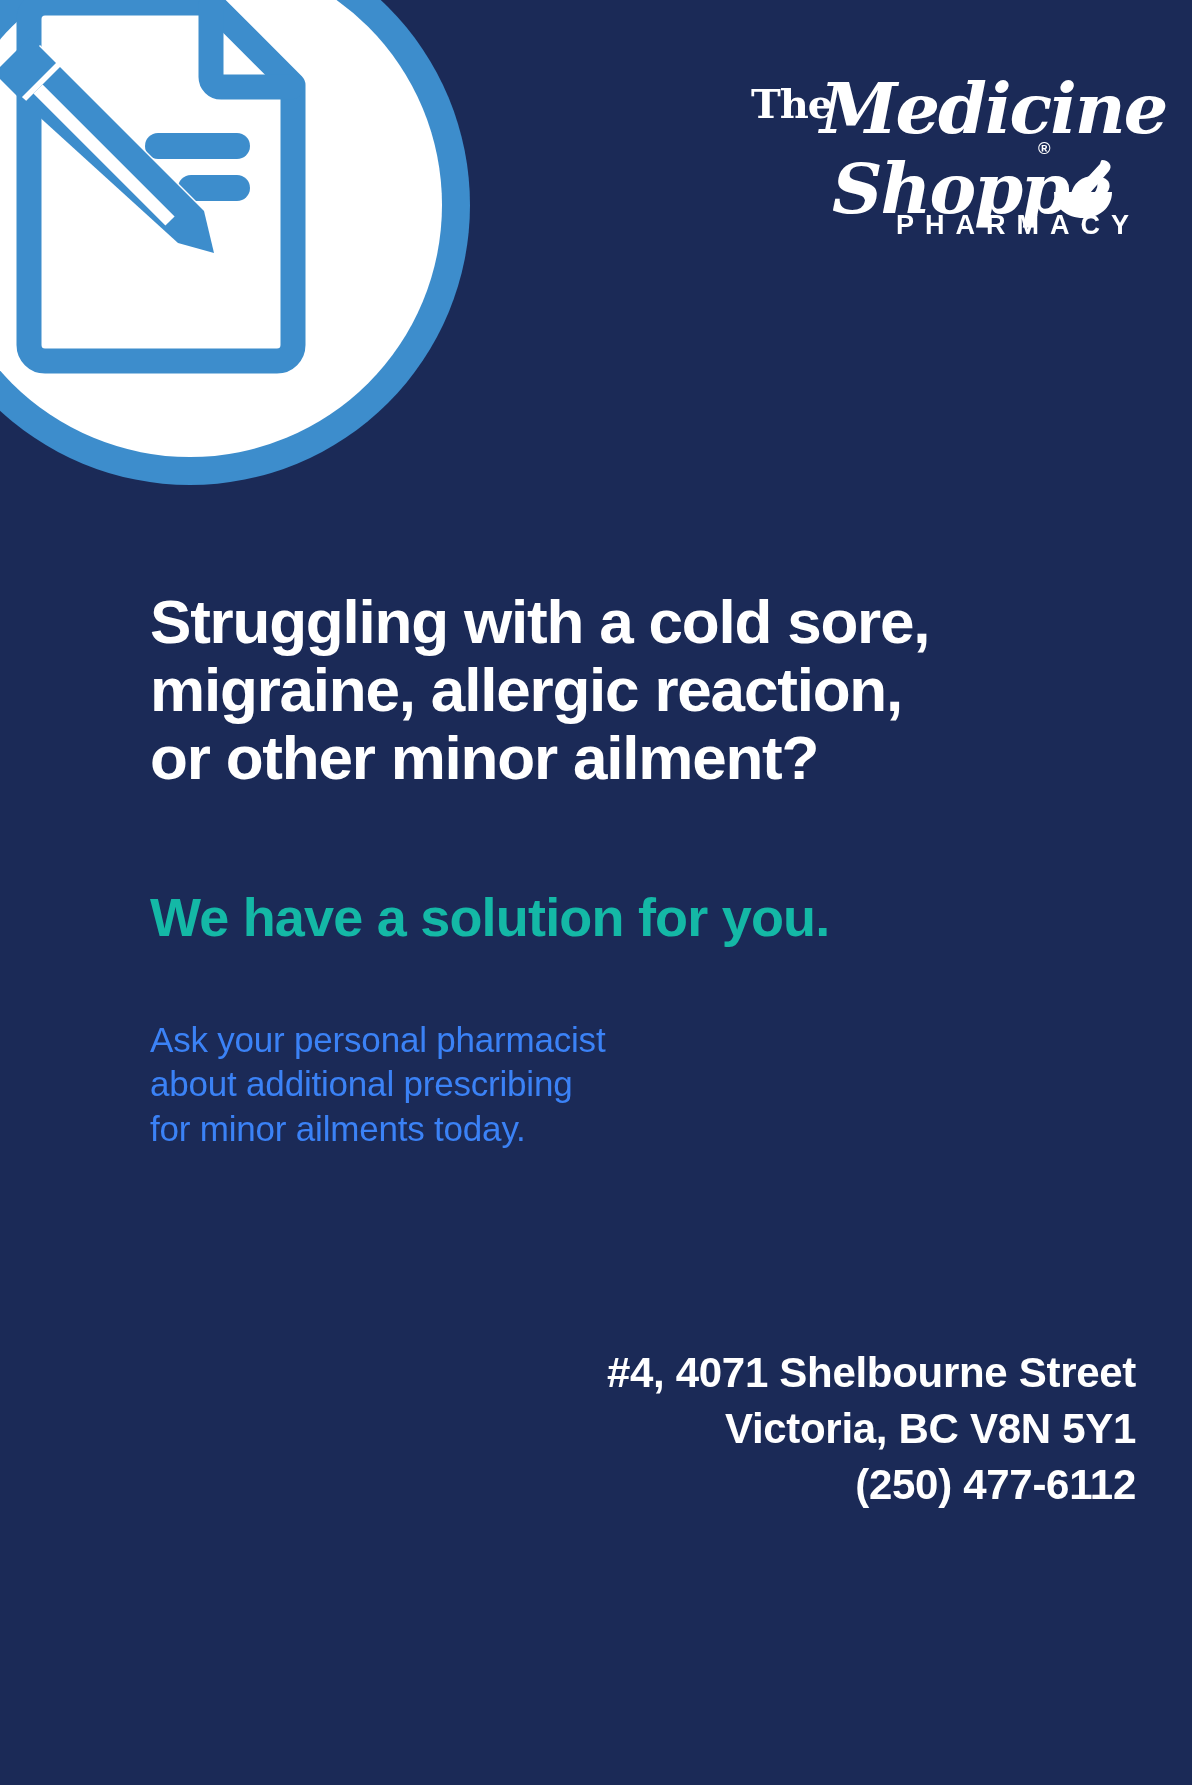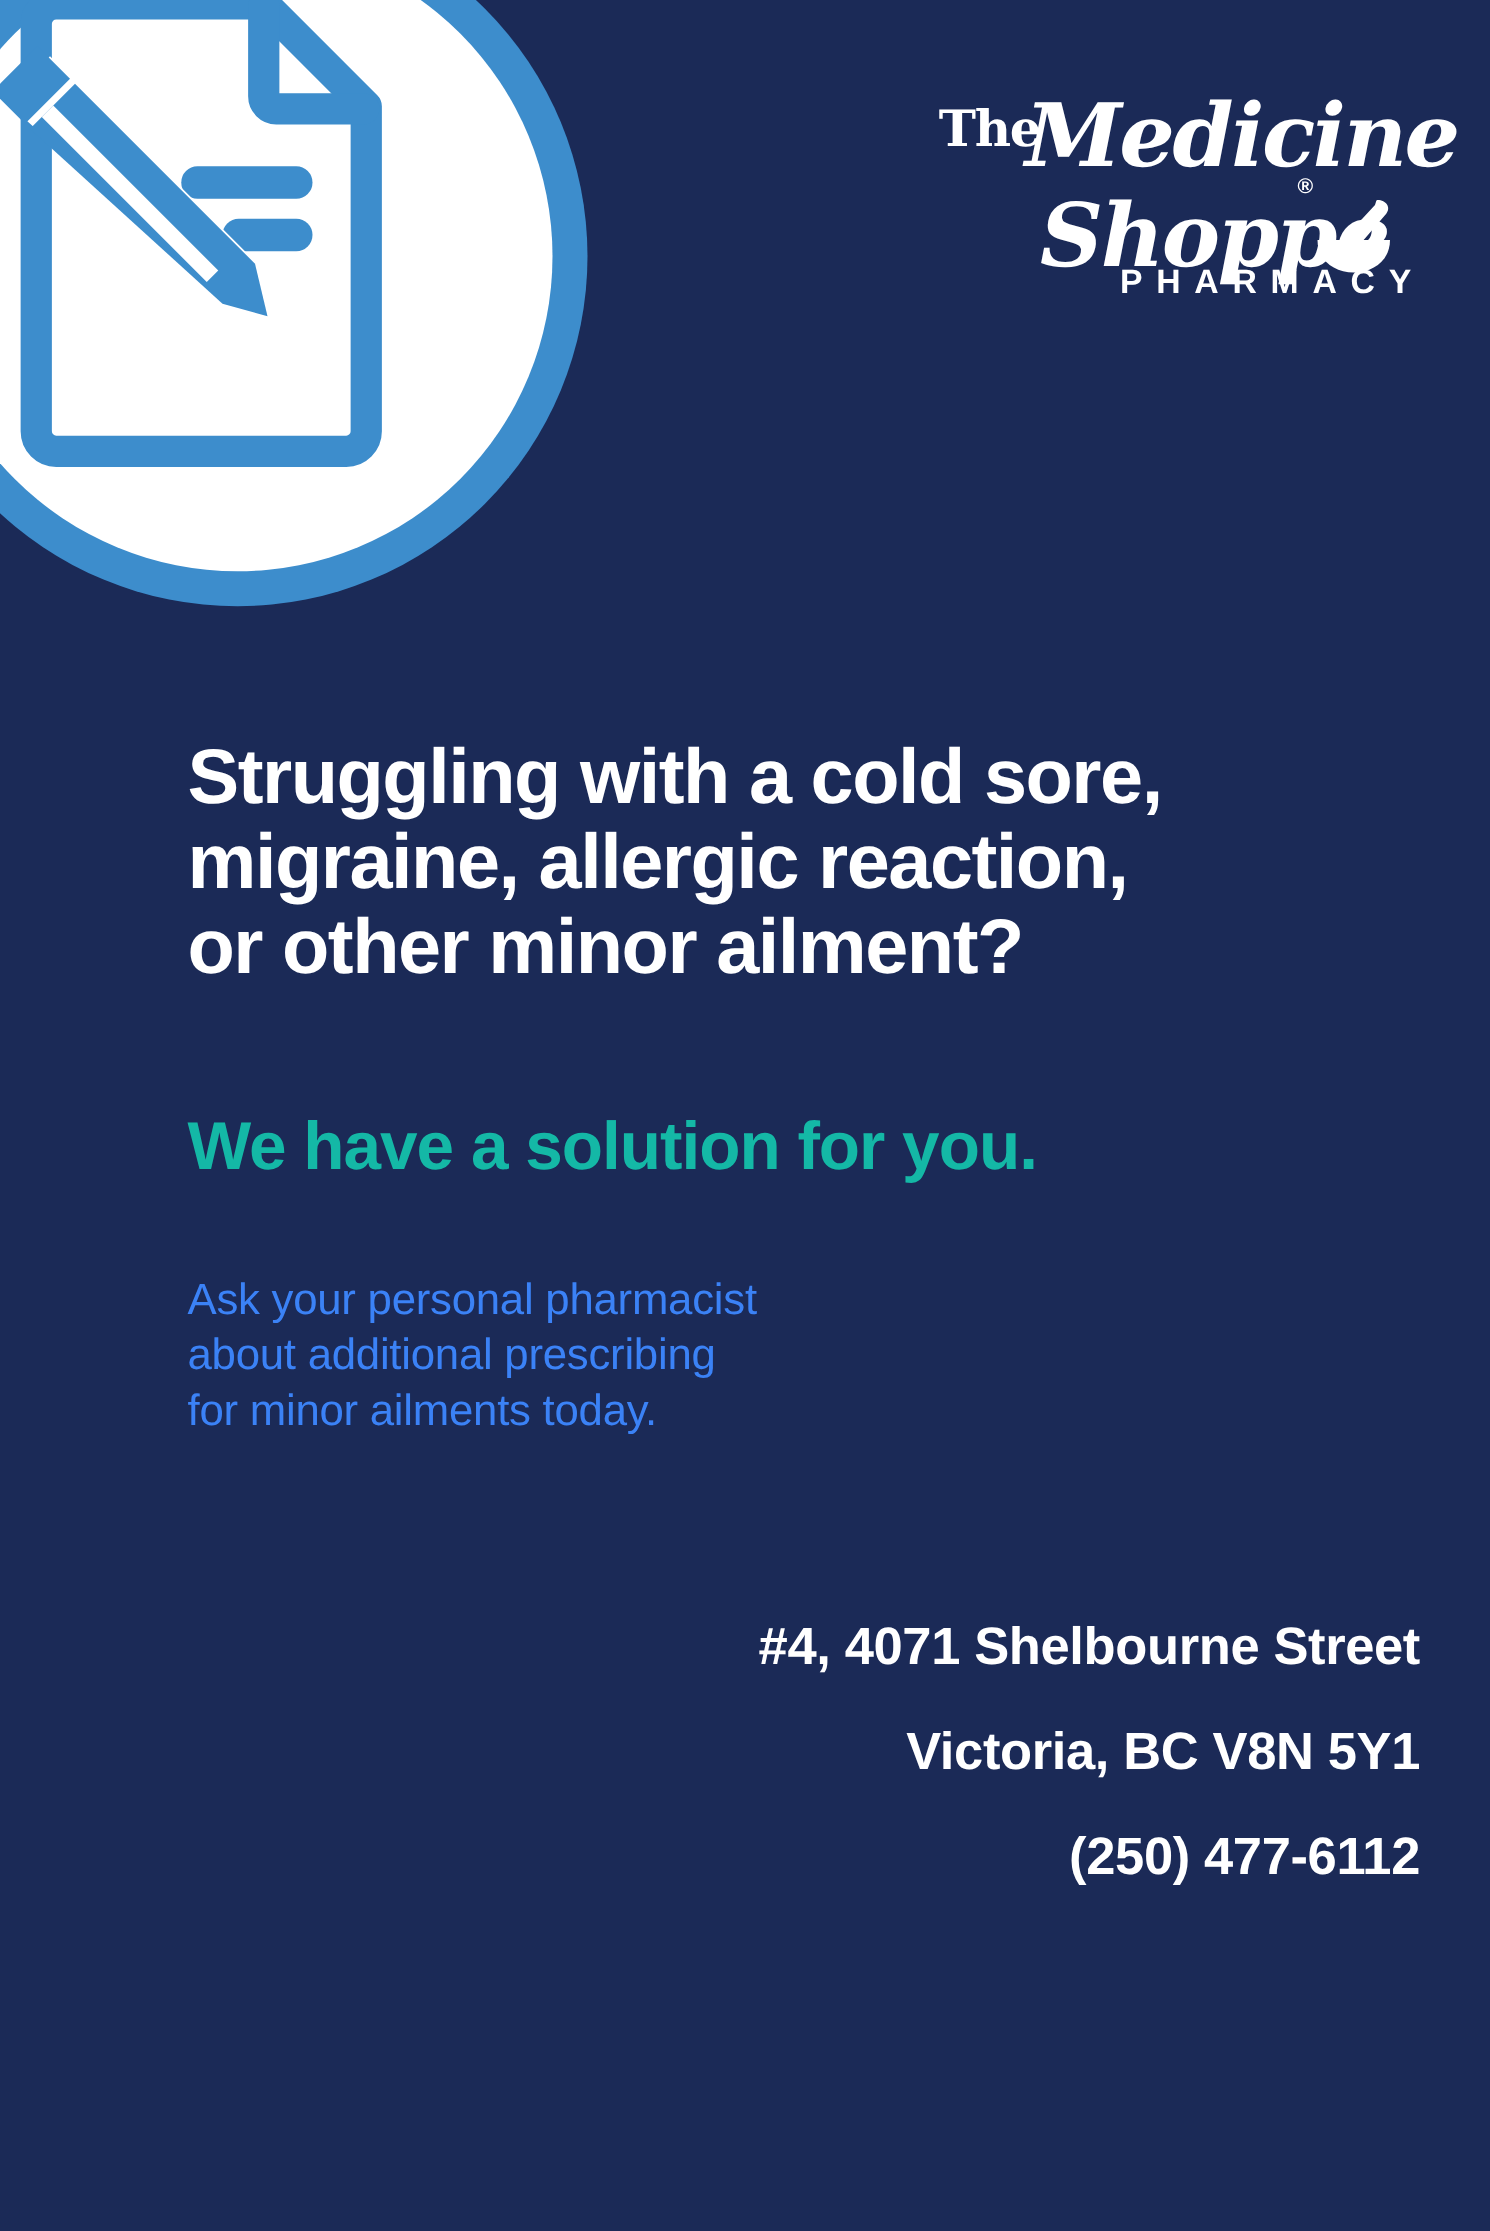--- a/index.html
+++ b/index.html
@@ -194,21 +194,21 @@
     right: 56px;
     bottom: 272px;
     text-align: right;
     color: #ffffff;
     font-family: "Liberation Sans", sans-serif;
     font-weight: bold;
     font-size: 42px;
     line-height: 1.33;
     letter-spacing: -0.3px;
   }
-  .address .addr-line { display: block; white-space: nowrap; margin-top: 28px; }
+  .address .addr-line { display: block; white-space: nowrap; }
 </style>
 </head>
 <body>
 
 <div class="poster">
 
   <div class="badge-wrap">
     <div class="badge-ring"></div>
     <div class="badge-inner"></div>
     <div class="badge-icon">

